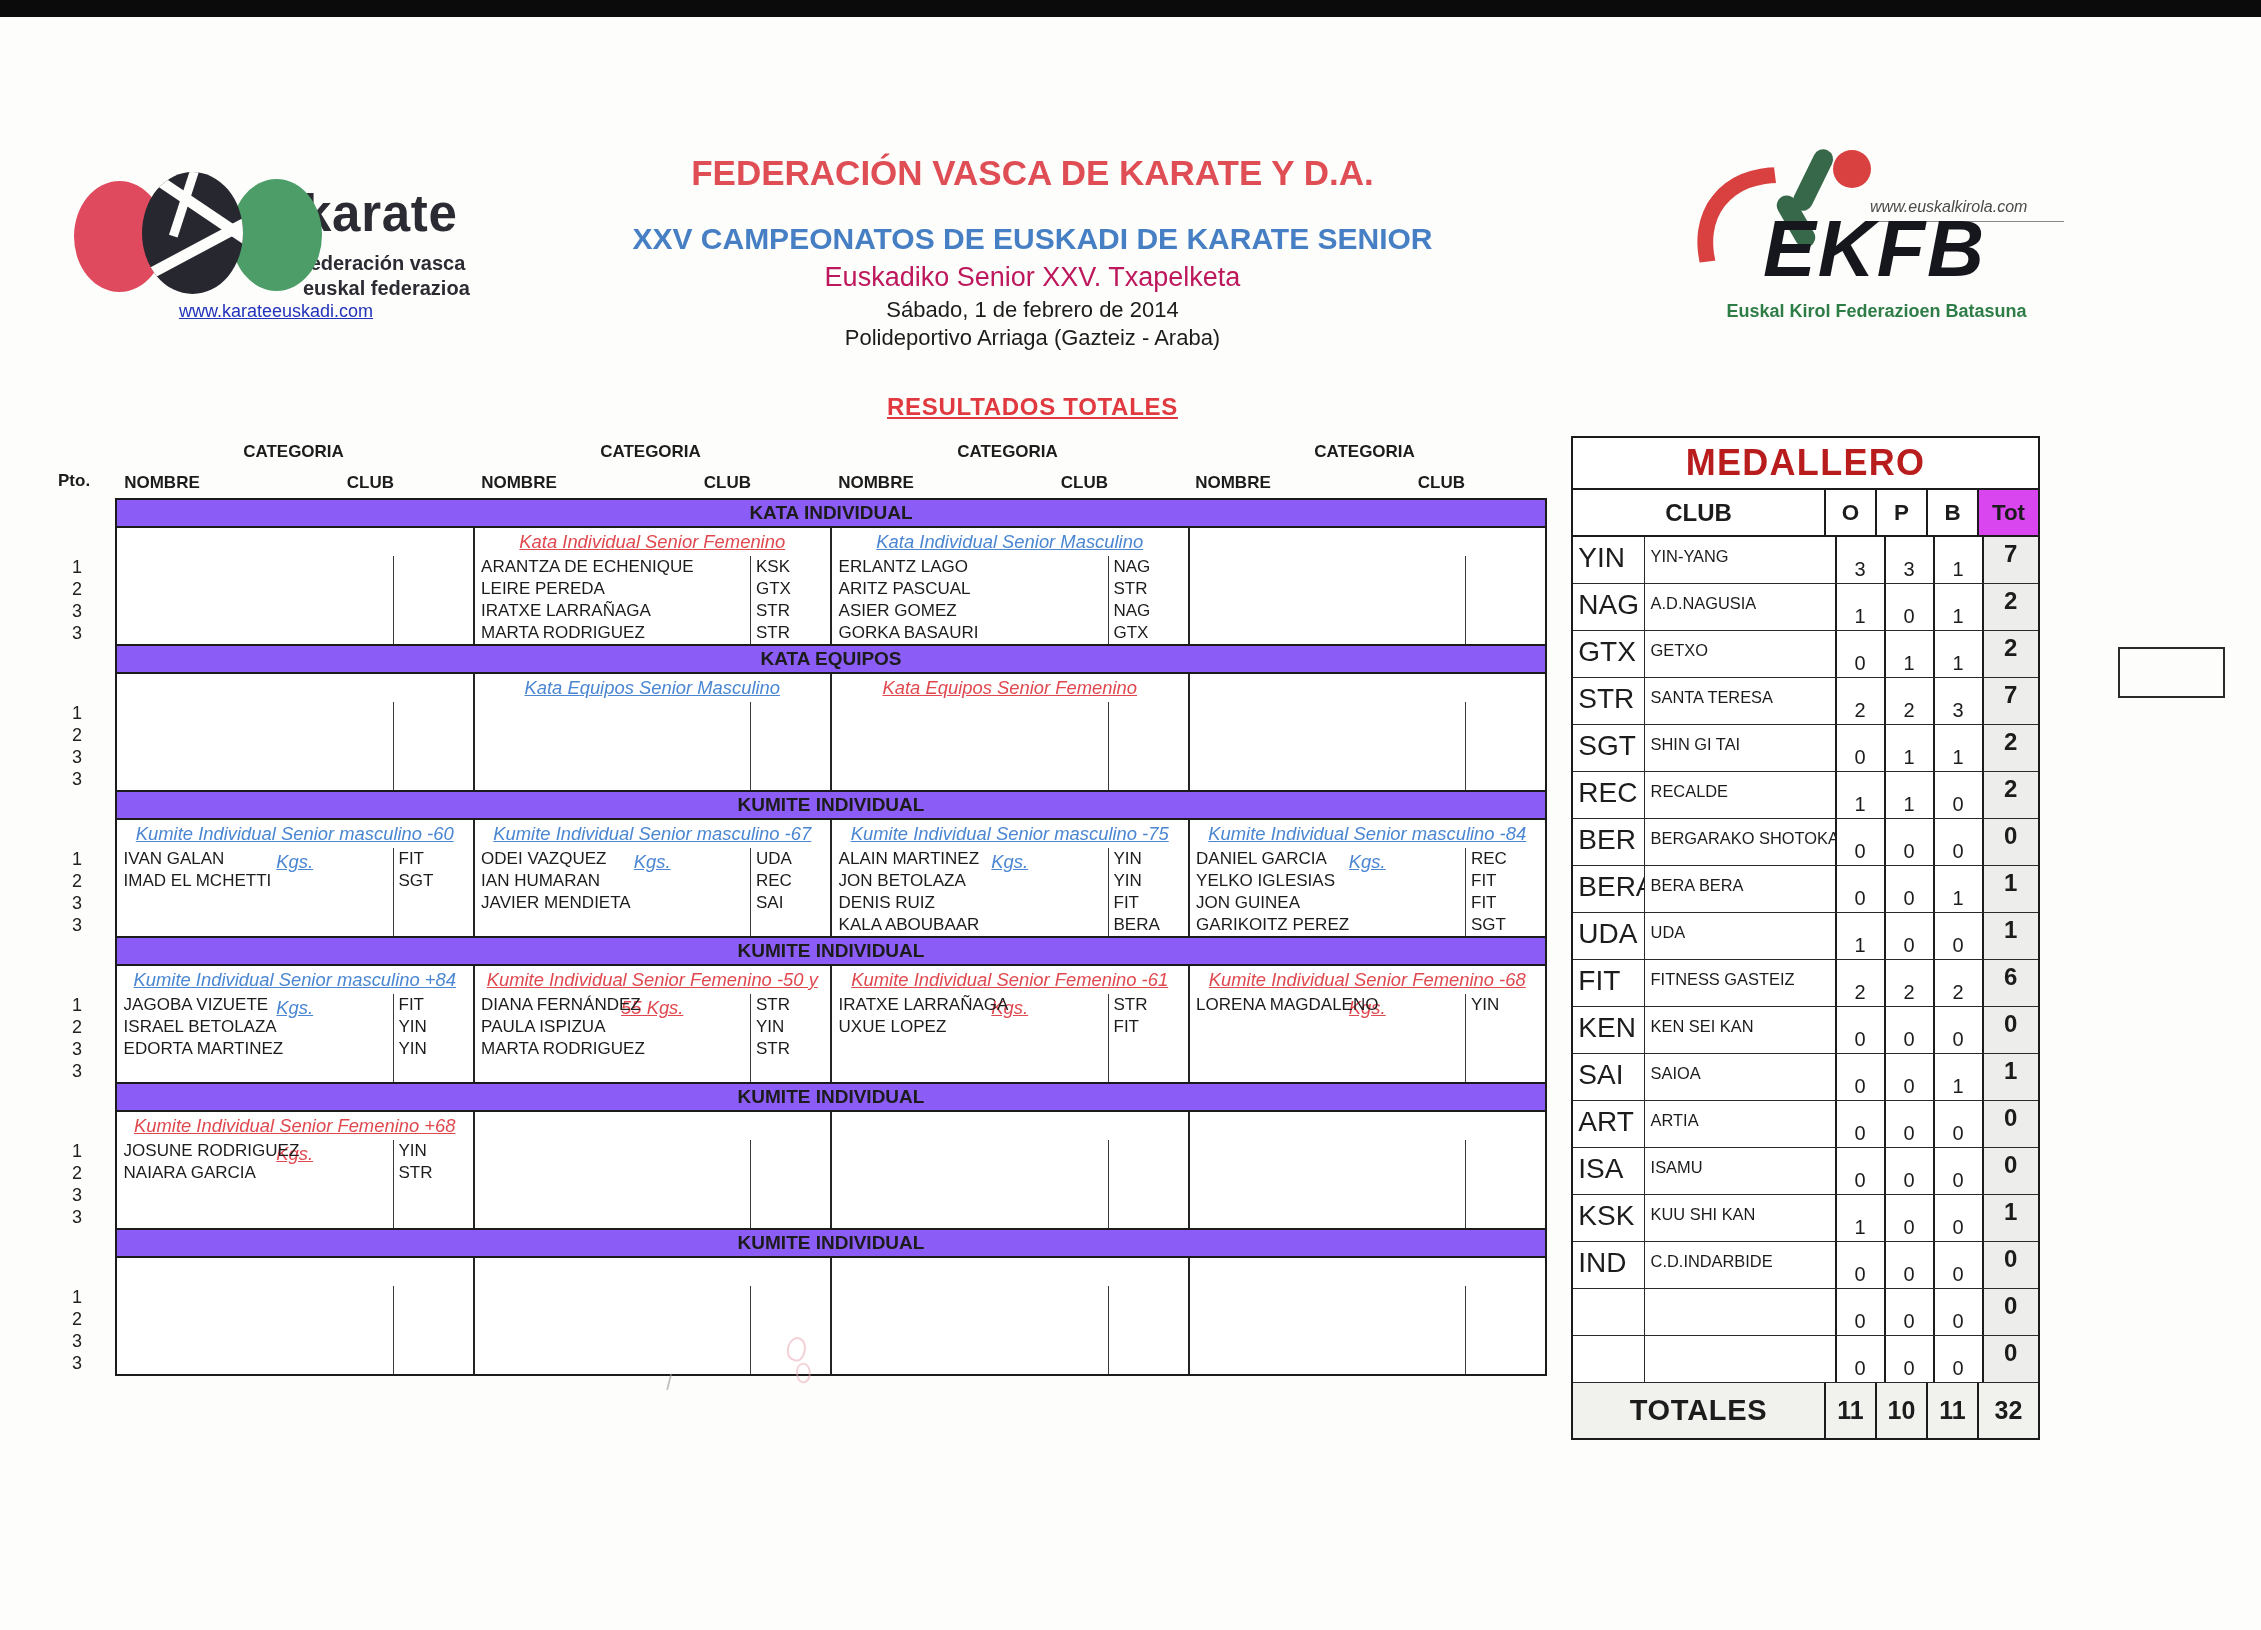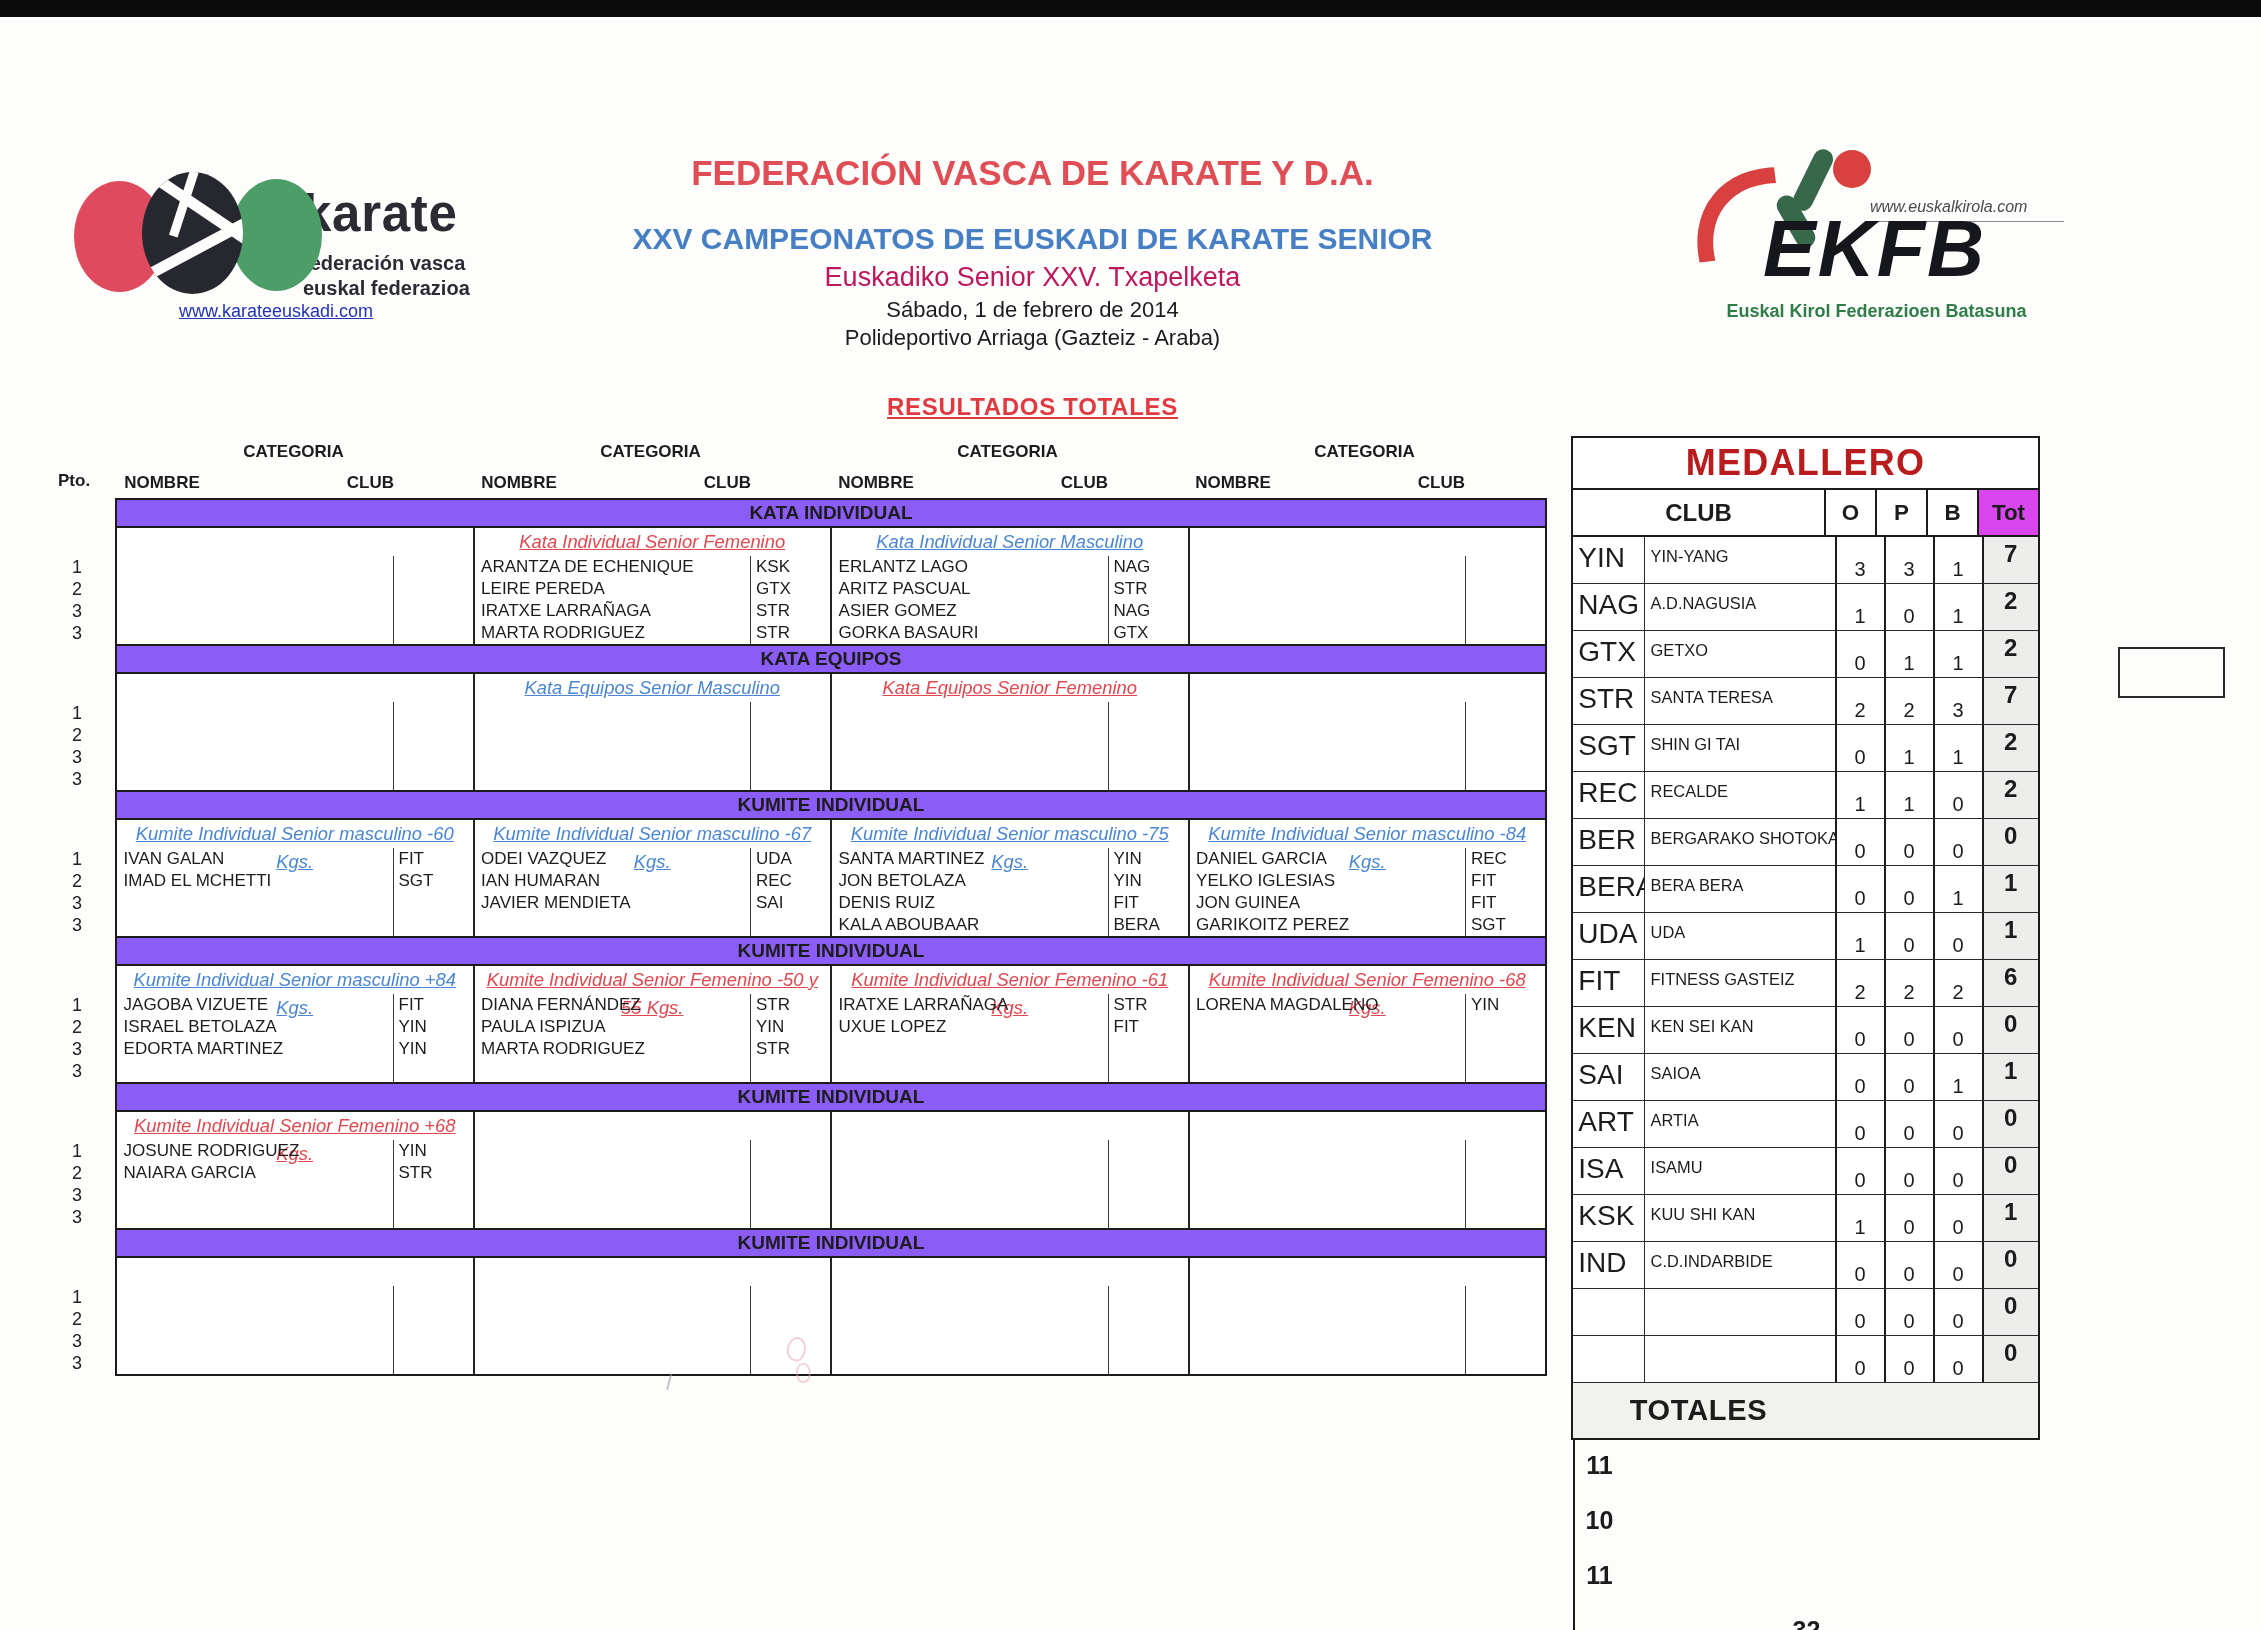--- a/index.html
+++ b/index.html
@@ -79,21 +79,21 @@
   .md-head-club{width:251px;text-align:center;line-height:45px;font-size:24px;}
   .md-val-h{width:49px;border-left:2px solid #1b1b1b;text-align:center;line-height:45px;font-size:22.4px;}
   .md-tot-h{flex:1;border-left:2px solid #1b1b1b;text-align:center;line-height:45px;font-size:22.4px;background:#d946ef;}
   .md-row{display:flex;height:46px;border-bottom:1.3px solid #2a2a2a;}
   .md-code{width:66px;border-right:1.3px solid #2a2a2a;font-size:28px;padding-left:5.3px;line-height:42px;white-space:nowrap;overflow:hidden;}
   .md-name{width:184px;font-size:16.4px;line-height:39px;padding-left:5.3px;white-space:nowrap;overflow:hidden;}
   .md-o,.md-p,.md-b{width:49px;border-left:2px solid #1b1b1b;font-size:20px;
             display:flex;align-items:flex-end;justify-content:center;padding-bottom:2px;box-sizing:border-box;}
   .md-tot{flex:1;border-left:2px solid #1b1b1b;background:#ededeb;font-size:24px;font-weight:bold;
           display:flex;align-items:flex-start;justify-content:center;padding-top:2.6px;box-sizing:border-box;}
-  .md-totals{display:flex;height:55px;background:#f1f1ee;font-weight:bold;flex-direction:column;}
+  .md-totals{display:flex;height:55px;background:#f1f1ee;font-weight:bold;}
   .md-totals-label{width:251px;text-align:center;line-height:55px;font-size:29px;letter-spacing:0.7px;}
   .md-totals .md-val{width:49px;border-left:2px solid #1b1b1b;text-align:center;line-height:55px;font-size:25px;}
   .md-totals .md-tot2{flex:1;border-left:2px solid #1b1b1b;text-align:center;line-height:55px;font-size:25px;}
 
   .empty-box{position:absolute;left:2118px;top:647px;width:103px;height:47px;border:2px solid #2a2a2a;background:#fdfdfc;}
 
   
   .stamp-a{position:absolute;left:787px;top:1337px;width:14.5px;height:20px;border:2px solid #e7a9b4;
            border-radius:50% 60% 40% 55%;opacity:.55;transform:rotate(20deg);}
   .stamp-b{position:absolute;left:796px;top:1363px;width:10.5px;height:16px;border:2px solid #e7a9b4;
@@ -379,21 +379,21 @@
             <div class="cell-club">SAI</div>
           </div>
           <div class="slot-row">
             <div class="cell-name"></div>
             <div class="cell-club"></div>
           </div>
         </div>
         <div class="slot bl">
           <div class="slot-label blue">Kumite Individual Senior masculino -75 Kgs.</div>
           <div class="slot-row">
-            <div class="cell-name">SANTA MARTINEZ</div>
+            <div class="cell-name">ALAIN MARTINEZ</div>
             <div class="cell-club">YIN</div>
           </div>
           <div class="slot-row">
             <div class="cell-name">JON BETOLAZA</div>
             <div class="cell-club">YIN</div>
           </div>
           <div class="slot-row">
             <div class="cell-name">DENIS RUIZ</div>
             <div class="cell-club">FIT</div>
           </div>

